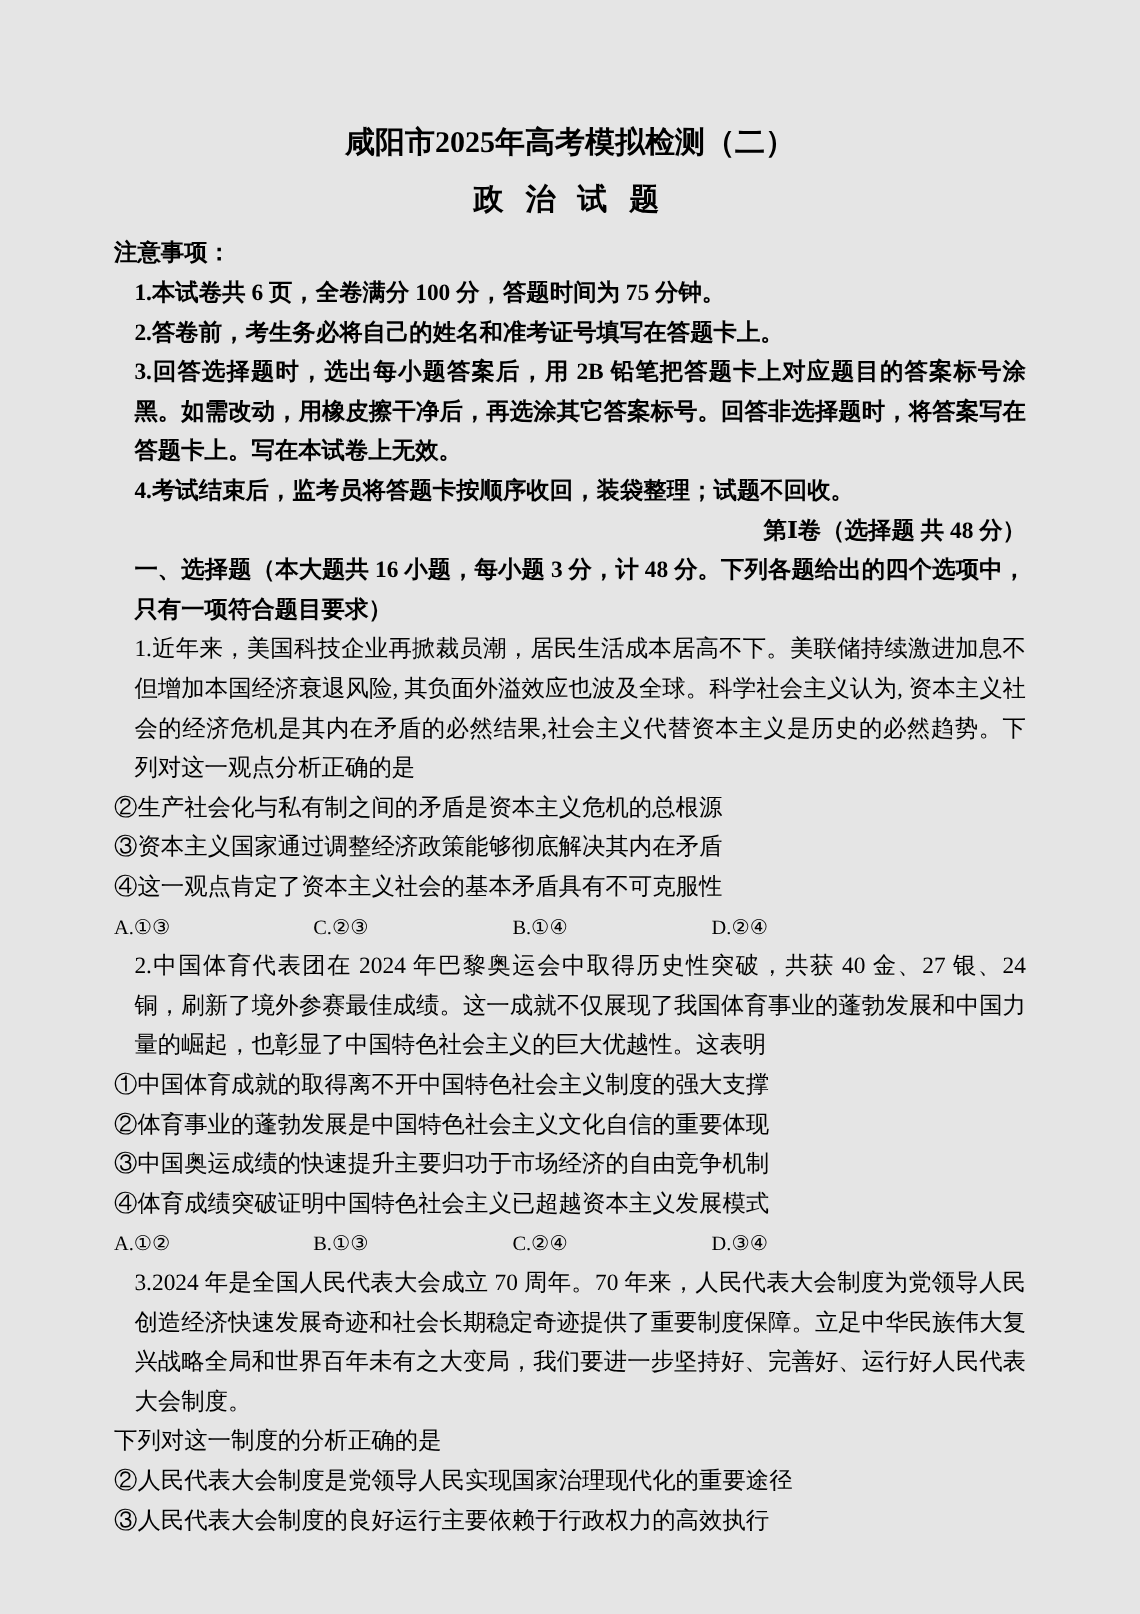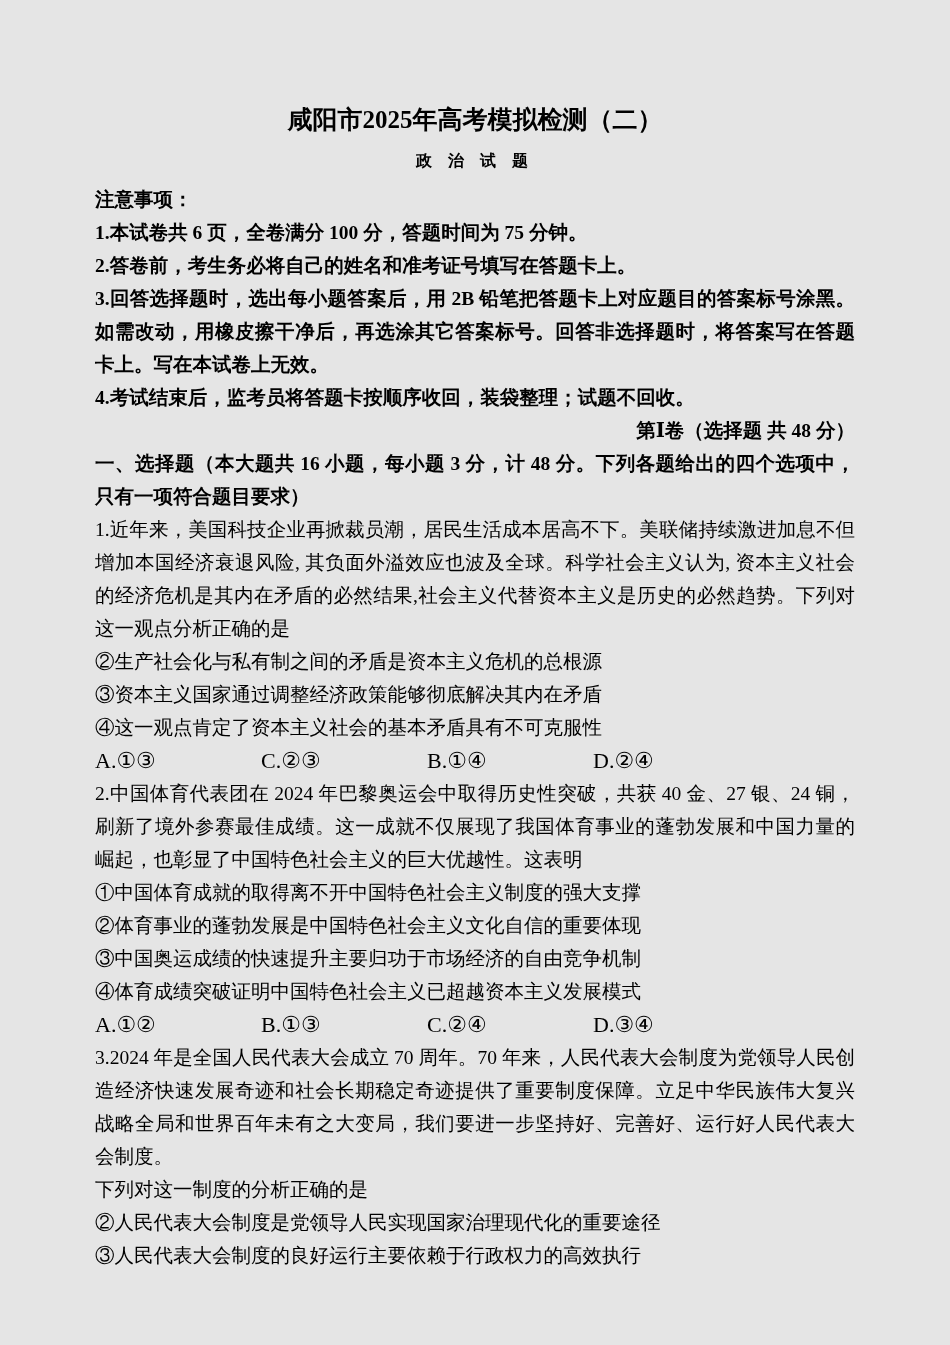--- a/index.html
+++ b/index.html
@@ -22,40 +22,40 @@
   .title {
     margin: 0 0 14px 0;
     text-align: center;
     font-size: 25px;
     font-weight: bold;
     line-height: 1.3;
   }
   .subtitle {
     margin: 0 0 12px 0;
     text-align: center;
-    font-size: 16px;
+    font-size: 25px;
     font-weight: bold;
     letter-spacing: 6px;
     line-height: 1.3;
   }
   p {
     margin: 0;
     font-size: 19.5px;
     line-height: 33px;
   }
   .bold { font-weight: bold; }
-  .just { text-align: justify; }
+  .just { text-align: justify; margin-left: 17px; }
   .part-title {
     font-weight: bold;
     text-align: right;
   }
   .question { margin-top: 0; }
   .choices {
     display: flex;
-    font-size: 22px;
+    font-size: 17px;
     line-height: 33px;
   }
   .choices span {
     display: inline-block;
     width: 166px;
   }
 </style>
 </head>
 <body>
 

